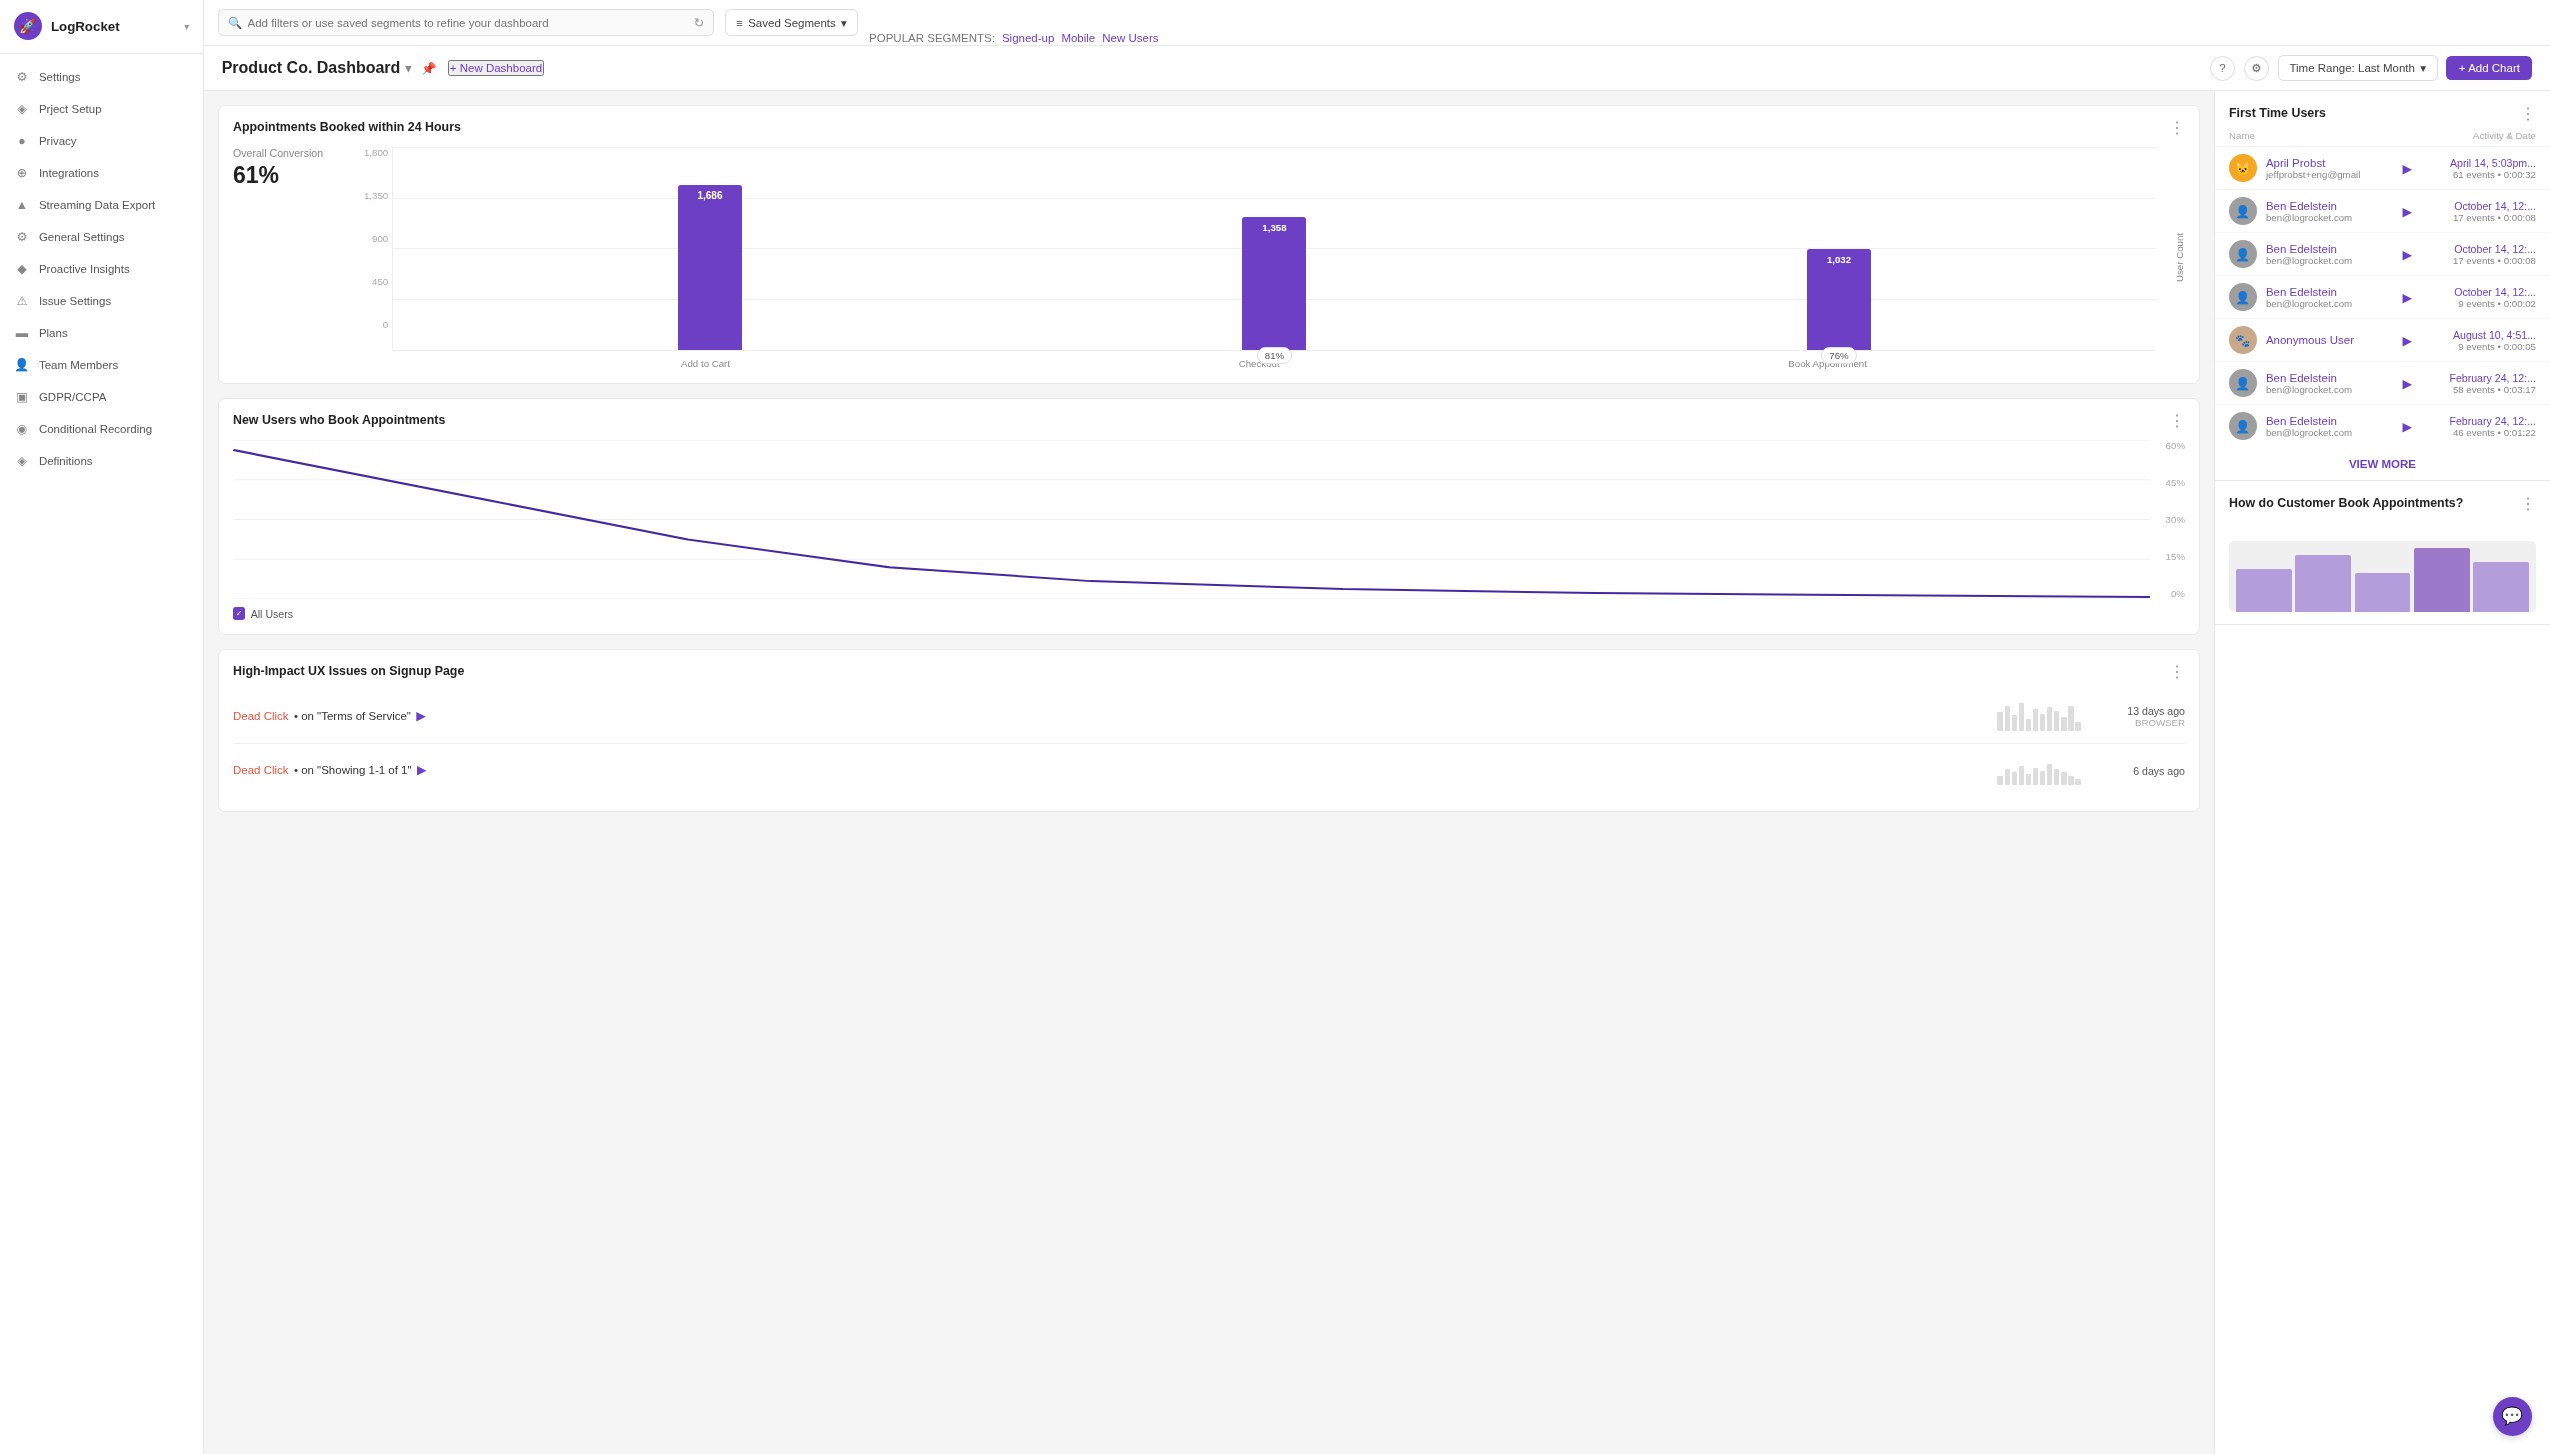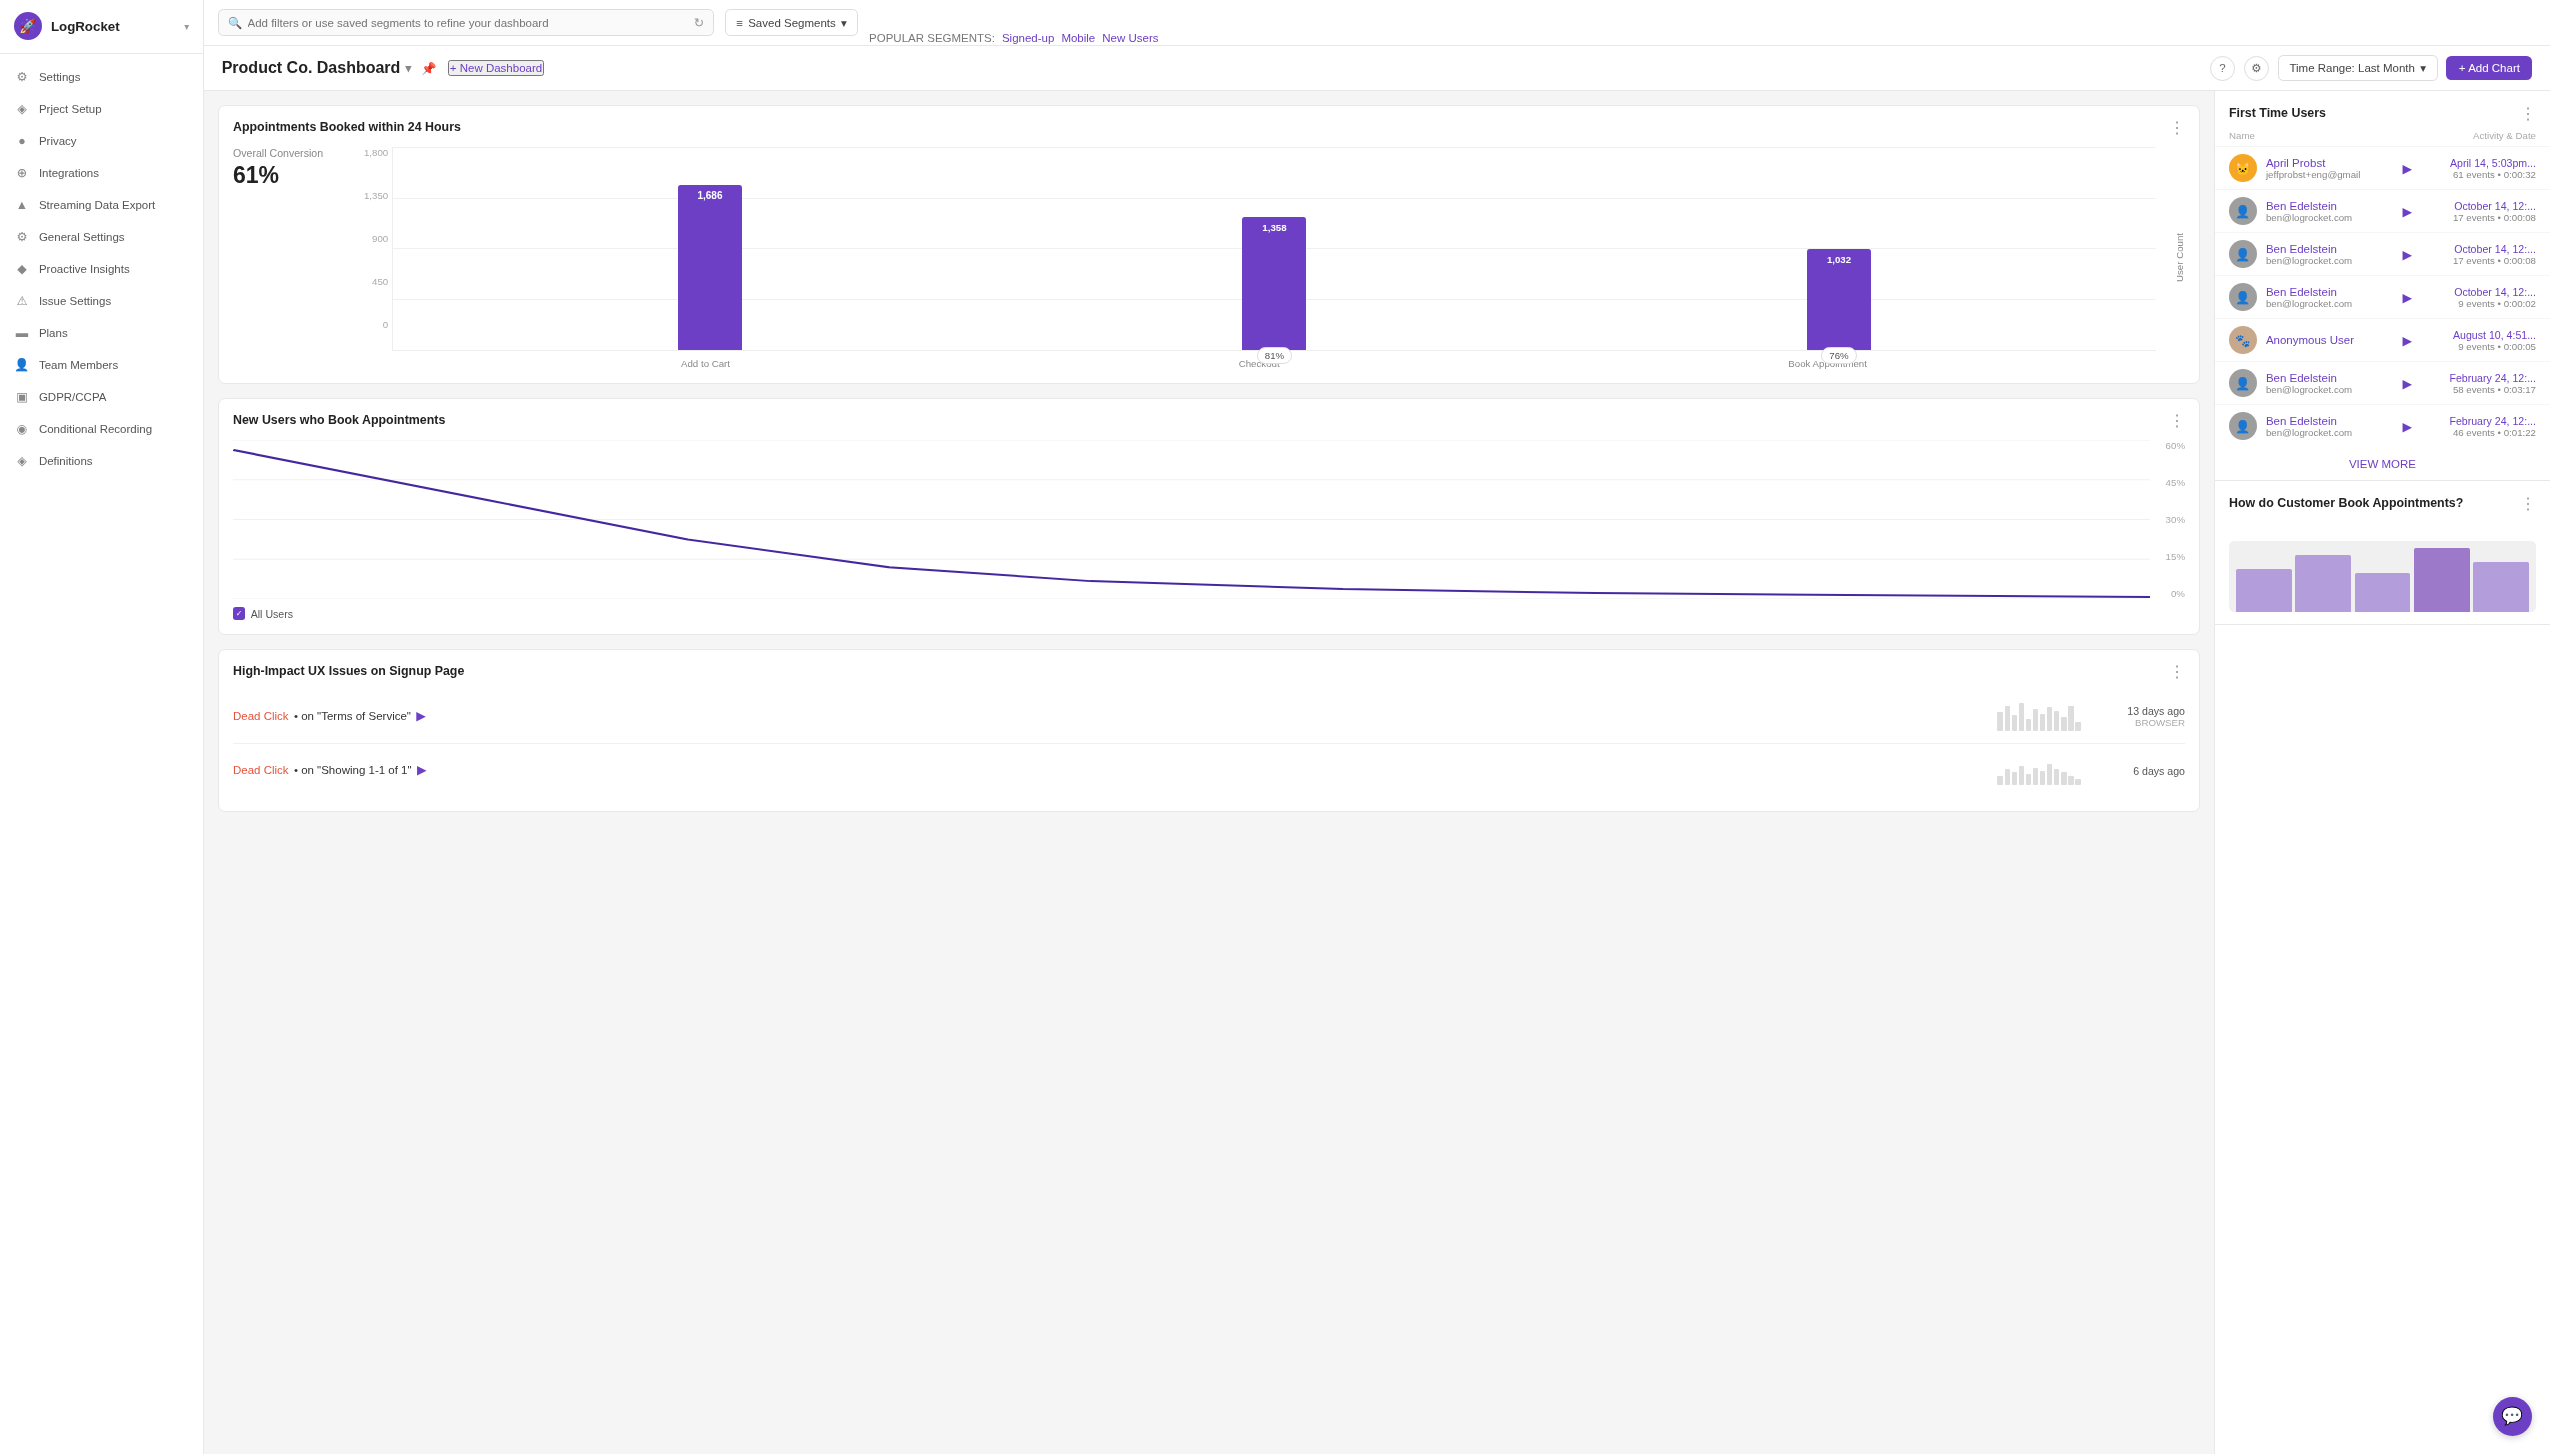--- a/index.html
+++ b/index.html
@@ -78,21 +78,21 @@
     .user-row { display: flex; align-items: center; gap: 8.9px; padding: 7px 14px; border-top: 0.9px solid #f5f5f5; }
     .user-avatar { width: 28px; height: 28px; border-radius: 50%; background: #ddd; overflow: hidden; flex-shrink: 0; display: flex; align-items: center; justify-content: center; font-size: 12.4px; }
     .user-info { flex: 1; }
     .user-name { font-size: 11.5px; color: #6c3fc5; font-weight: 500; cursor: pointer; }
     .user-email { font-size: 9.7px; color: #888; }
     .user-play { color: #6c3fc5; font-size: 12.4px; cursor: pointer; flex-shrink: 0; }
     .user-activity { min-width: 115px; text-align: right; flex-shrink: 0; }
     .user-date { font-size: 10.6px; color: #6c3fc5; }
     .user-events { font-size: 9.7px; color: #888; }
     .view-more { text-align: center; padding: 10.6px; }
-    .view-more-btn { color: #6c3fc5; font-size: 11.5px; font-weight: 400; cursor: pointer; }
+    .view-more-btn { color: #6c3fc5; font-size: 11.5px; font-weight: 700; cursor: pointer; }
 
     
     .book-panel { padding: 12.4px 14px; }
     .book-chart-placeholder { background: #f0f0f0; border-radius: 5.3px; height: 71px; margin-top: 8.9px; position: relative; overflow: hidden; }
 
     
     .chat-btn { position: fixed; bottom: 17.7px; right: 17.7px; width: 39px; height: 39px; background: #6c3fc5; border-radius: 50%; display: flex; align-items: center; justify-content: center; color: #fff; font-size: 17.7px; cursor: pointer; box-shadow: 0 1.8px 7px rgba(0,0,0,0.2); z-index: 1000; }
 
     
     .mini-bars { display: flex; align-items: flex-end; gap: 1.8px; height: 32px; }

